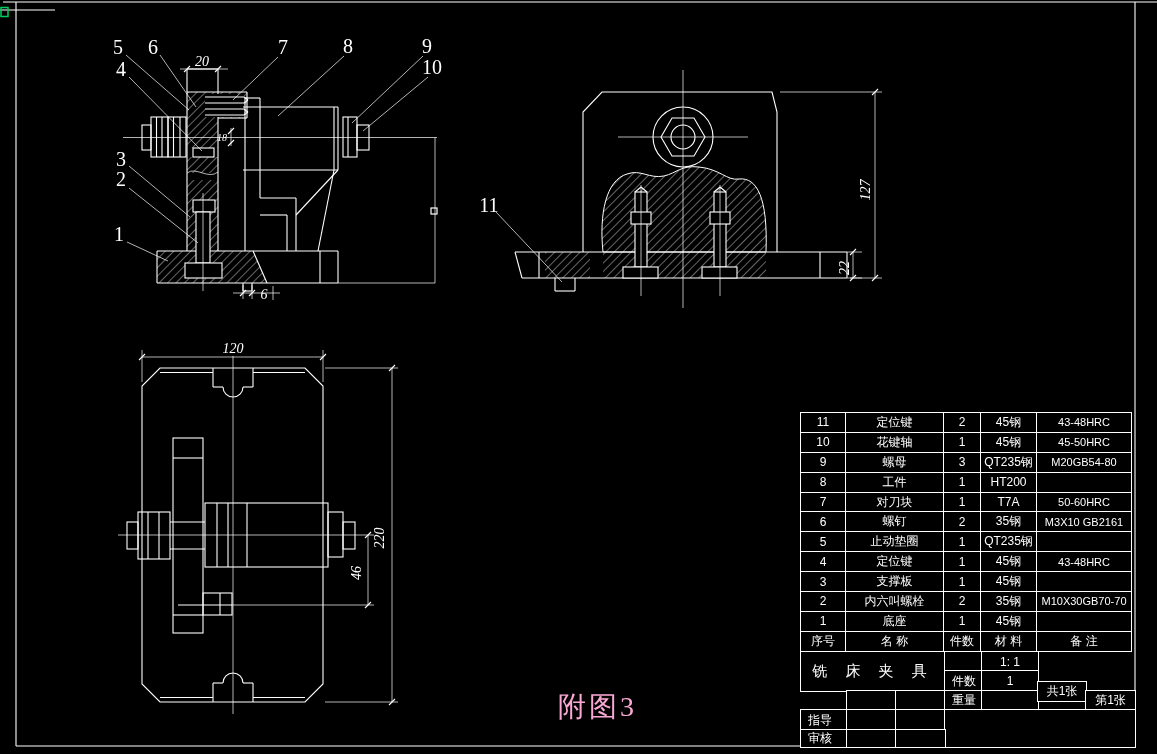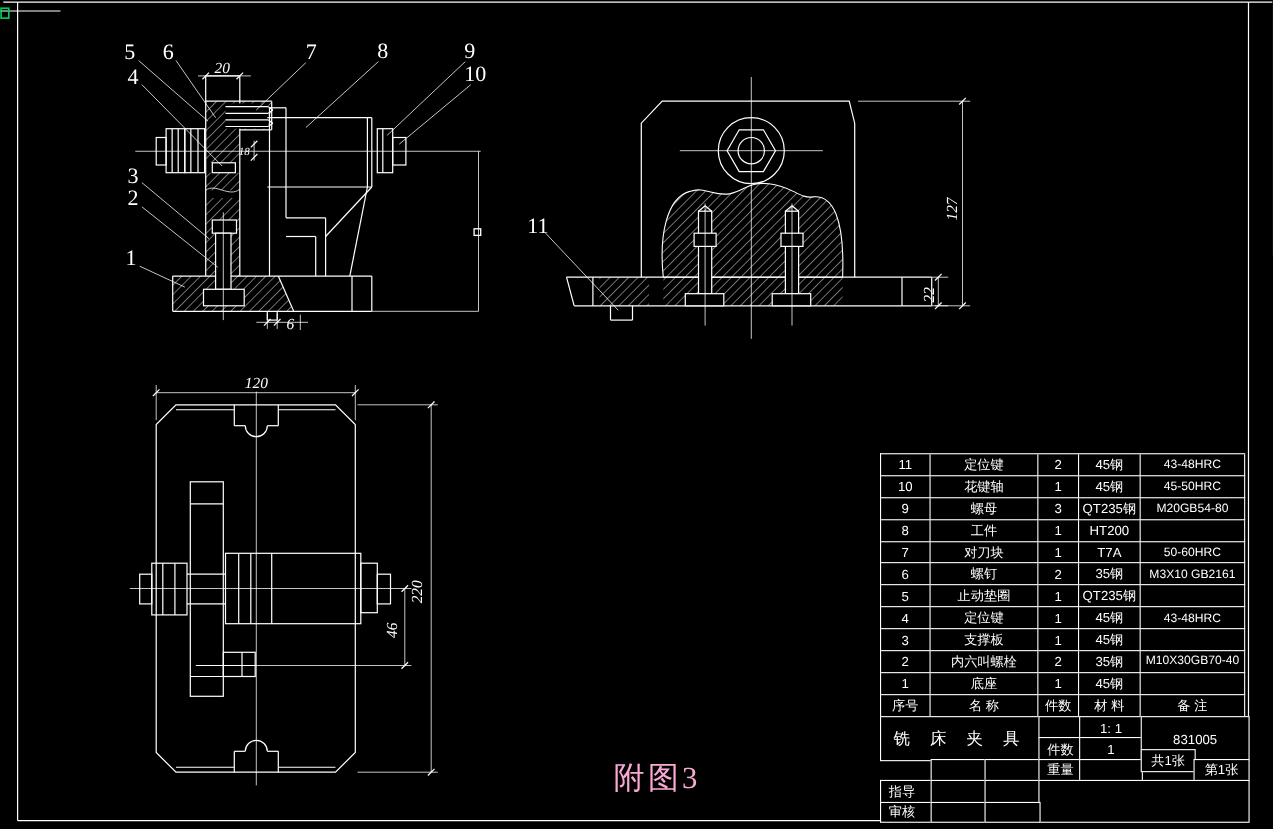--- a/index.html
+++ b/index.html
@@ -343,41 +343,40 @@
   <div class="bc">3</div>
   <div class="bc">支撑板</div>
   <div class="bc">1</div>
   <div class="bc">45钢</div>
   <div class="bc rem"></div>
 
   <div class="bc">2</div>
   <div class="bc">内六叫螺栓</div>
   <div class="bc">2</div>
   <div class="bc">35钢</div>
-  <div class="bc rem">M10X30GB70-40</div>
+  <div class="bc rem">M10X30GB70-70</div>
 
   <div class="bc">1</div>
   <div class="bc">底座</div>
   <div class="bc">1</div>
   <div class="bc">45钢</div>
   <div class="bc rem"></div>
 
   <div class="bc">序号</div>
   <div class="bc">名    称</div>
   <div class="bc">件数</div>
   <div class="bc">材  料</div>
   <div class="bc">备    注</div>
 </div>
 
 <div class="tb product" style="left:800px;top:651px;width:146px;height:41px;">铣 床 夹 具</div>
 <div class="tb lab" style="left:944px;top:651px;width:39px;height:21px;padding-left:41px;">比例</div>
 <div class="tb" style="left:981px;top:651px;width:58px;height:21px;">1: 1</div>
 <div class="tb lab" style="left:944px;top:670px;width:39px;height:22px;">件数</div>
 <div class="tb" style="left:981px;top:670px;width:58px;height:22px;">1</div>
-<div class="tb" style="left:1037px;top:651px;width:99px;height:41px;">831005</div>
 
 <div class="tb lab" style="left:800px;top:690px;width:48px;height:21px;margin-top:20px;">设计</div>
 <div class="tb" style="left:846px;top:690px;width:51px;height:21px;"></div>
 <div class="tb" style="left:895px;top:690px;width:51px;height:21px;"></div>
 <div class="tb lab" style="left:944px;top:690px;width:39px;height:21px;text-align:center;">重量</div>
 <div class="tb" style="left:981px;top:690px;width:58px;height:21px;"></div>
 <div class="tb" style="left:1037px;top:681px;width:50px;height:21px;">共1张</div>
 <div class="tb" style="left:1085px;top:690px;width:51px;height:21px;">第1张</div>
 
 <div class="tb lab" style="left:800px;top:709px;width:48px;height:22px;">指导</div>

